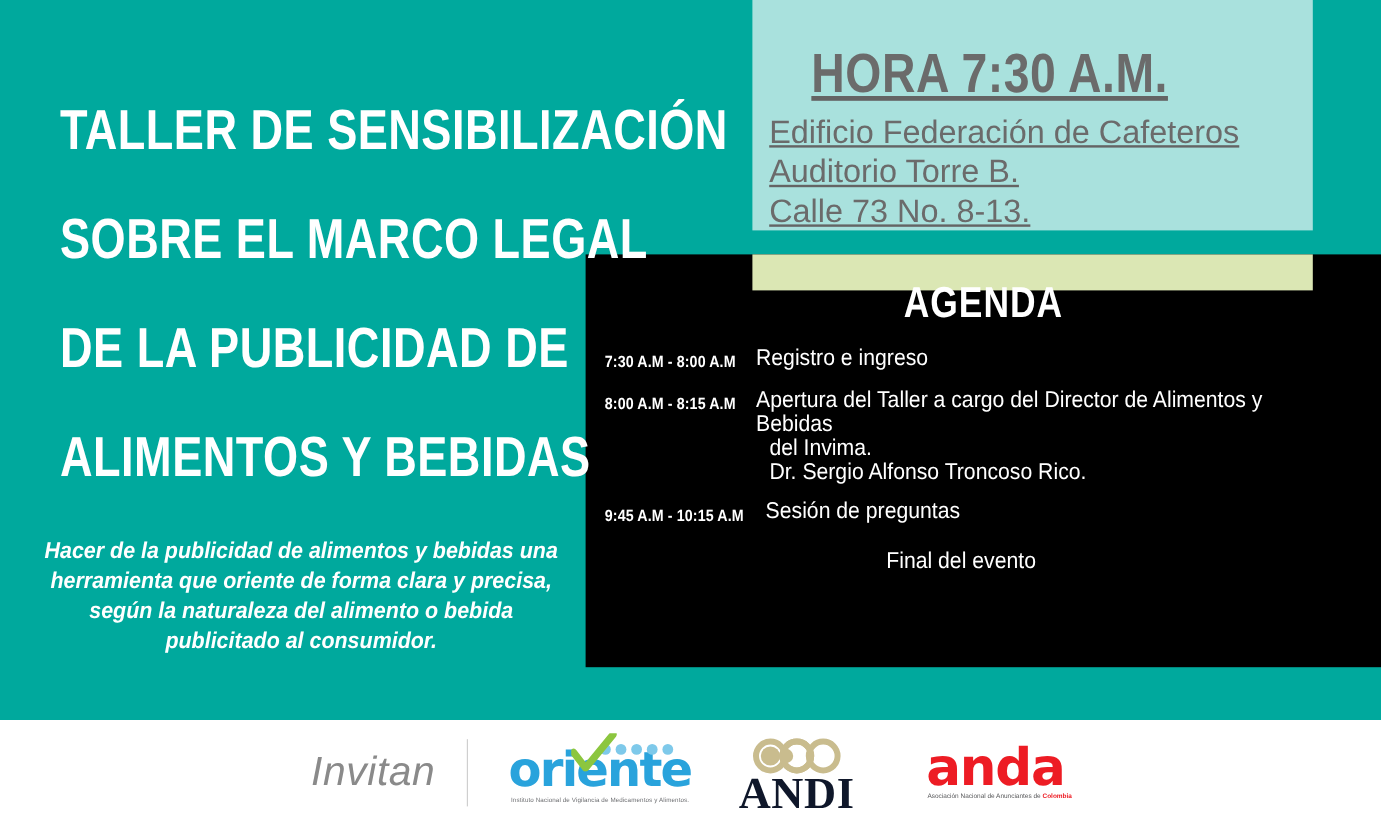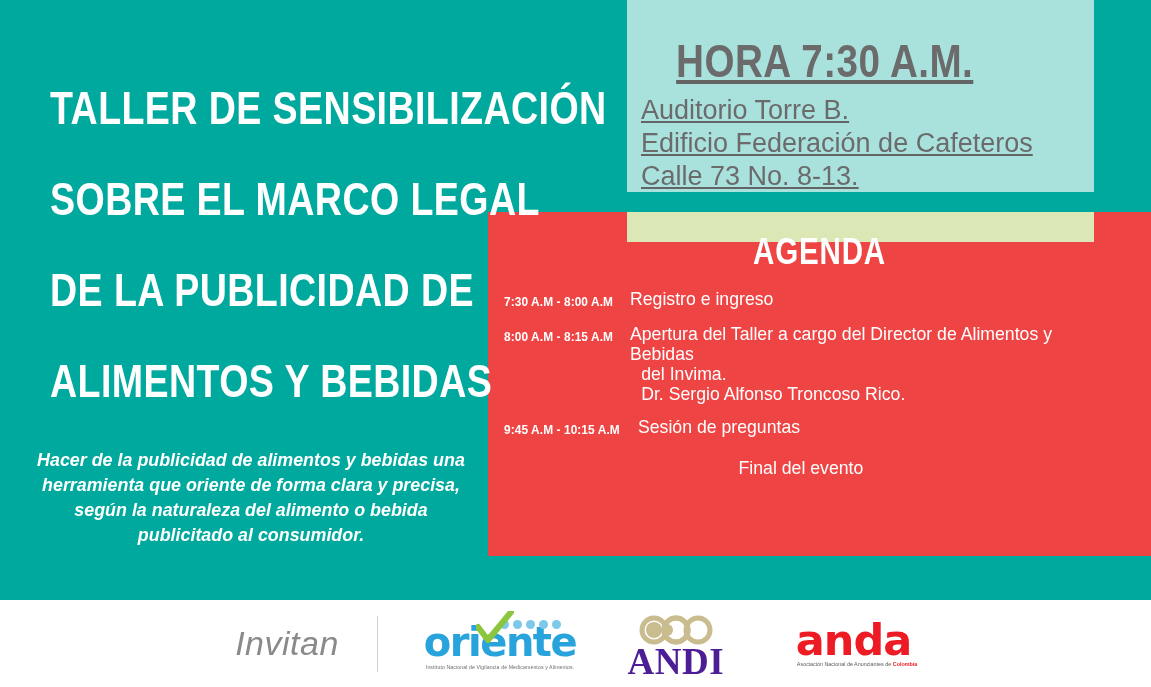--- a/index.html
+++ b/index.html
@@ -66,21 +66,21 @@
     color: #6b6b6b;
     white-space: nowrap;
   }
 
   
   .agenda-panel {
     position: absolute;
     left: 488px; top: 212px;
     width: 663px;
     height: 344px;
-    background: #ef4444;
+    background: #000000;
     z-index: 2;
   }
   
   .agenda-blend {
     position: absolute;
     left: 139px;   
     top: 0;
     width: 467px;
     height: 30px;
     background: #dbe7b4;
@@ -182,21 +182,21 @@
 
   
   .footer-inner {
     position: absolute;
     left: 0; top: 600px;
     width: 1151px;
     height: 87px;
     display: flex;
     align-items: center;
     justify-content: center;
-    gap: 12px;
+    gap: 0px;
     z-index: 5;
   }
   .invitan {
     color: #8a8a8a;
     font-size: 34px;
     font-style: italic;
     font-family: "Liberation Sans", sans-serif;
     margin-right: 26px;
     letter-spacing: 0.5px;
   }
@@ -265,21 +265,21 @@
     position: absolute;
     left: 50%; top: 2px;
     transform: translateX(-50%);
   }
   .logo-andi .word {
     position: absolute;
     left: 0; right: 0; top: 30px;
     font-family: "Liberation Serif", serif;
     font-weight: 700;
     font-size: 37px;
-    color: #4c1d95;
+    color: #0f172a;
     letter-spacing: 0.5px;
     line-height: 37px;
   }
 
   
   .logo-anda {
     position: relative;
     width: 120px;
     height: 58px;
   }
@@ -354,22 +354,22 @@
         </div>
       </div>
 
     </div>
 
     <div class="agenda-final">Final del evento</div>
   </div>
 
   <div class="info-box">
     <div class="info-hora">HORA  7:30 A.M.</div>
+    <div class="info-line">Edificio Federación de Cafeteros</div>
     <div class="info-line">Auditorio Torre B.</div>
-    <div class="info-line">Edificio Federación de Cafeteros</div>
     <div class="info-line">Calle 73 No. 8-13.</div>
   </div>
 
   <div class="footer-inner">
 
     <div class="invitan">Invitan</div>
     <div class="divider"></div>
 
     <div class="logo-invima">
       <div class="wordmark">oriente</div>

